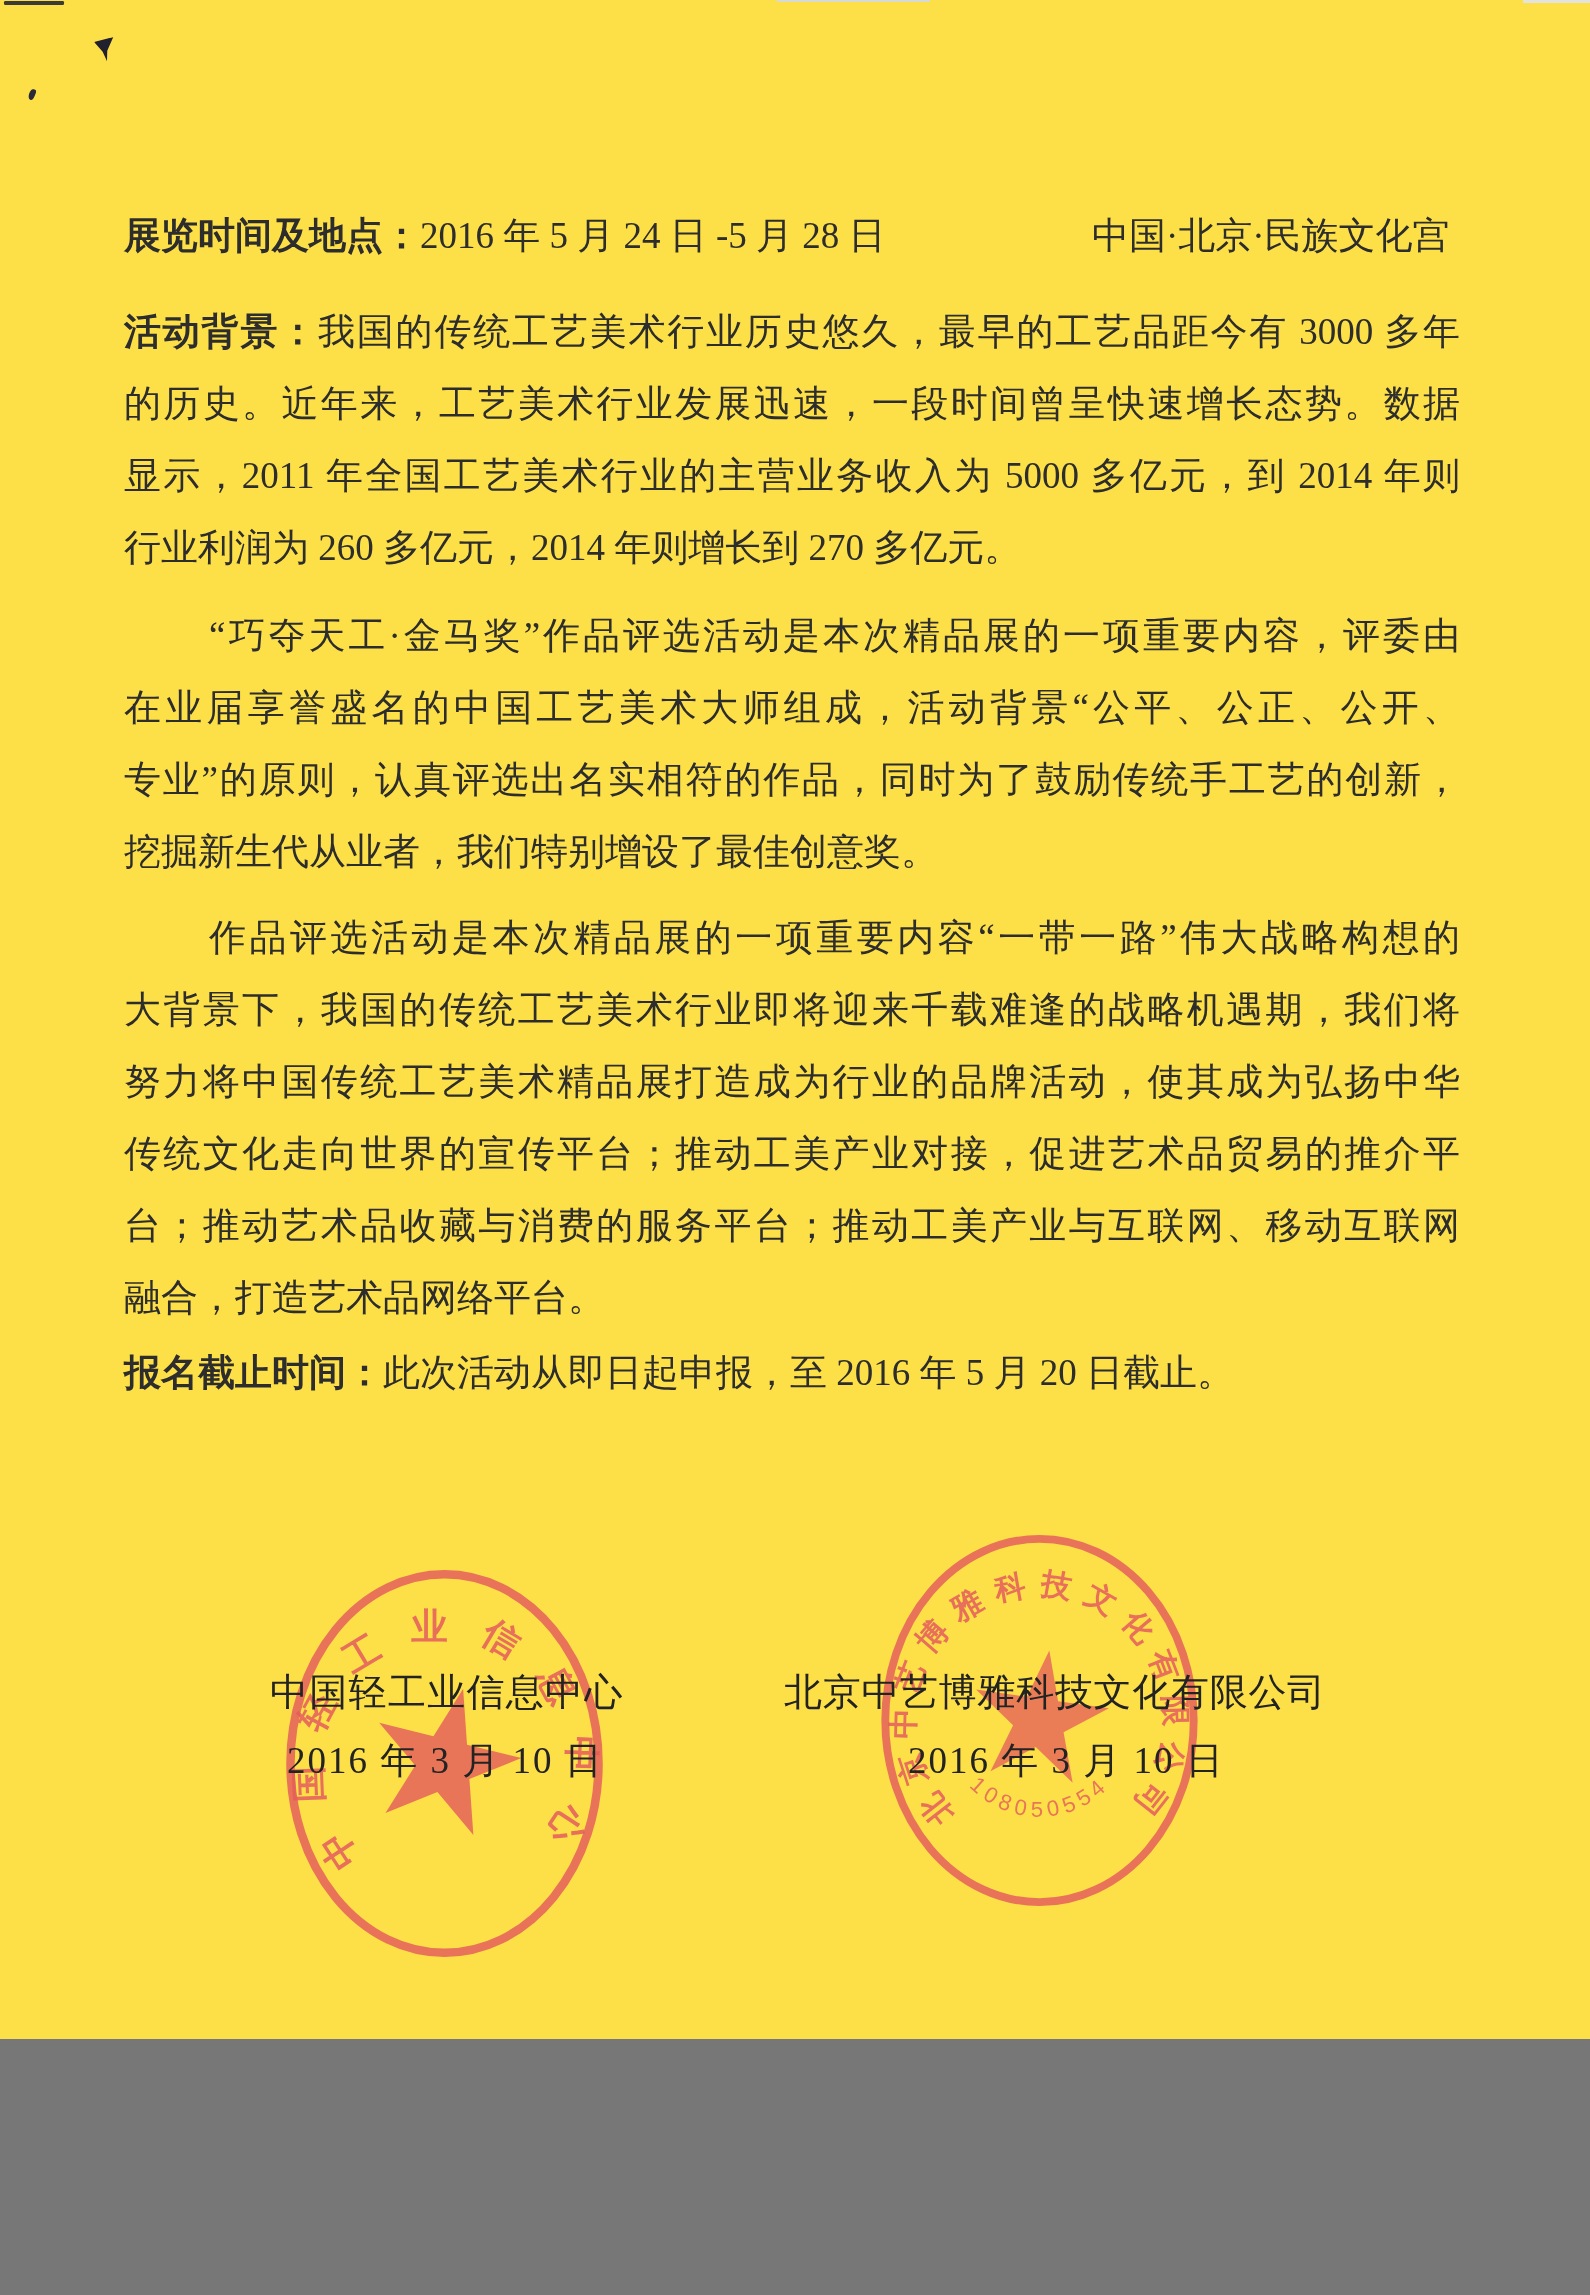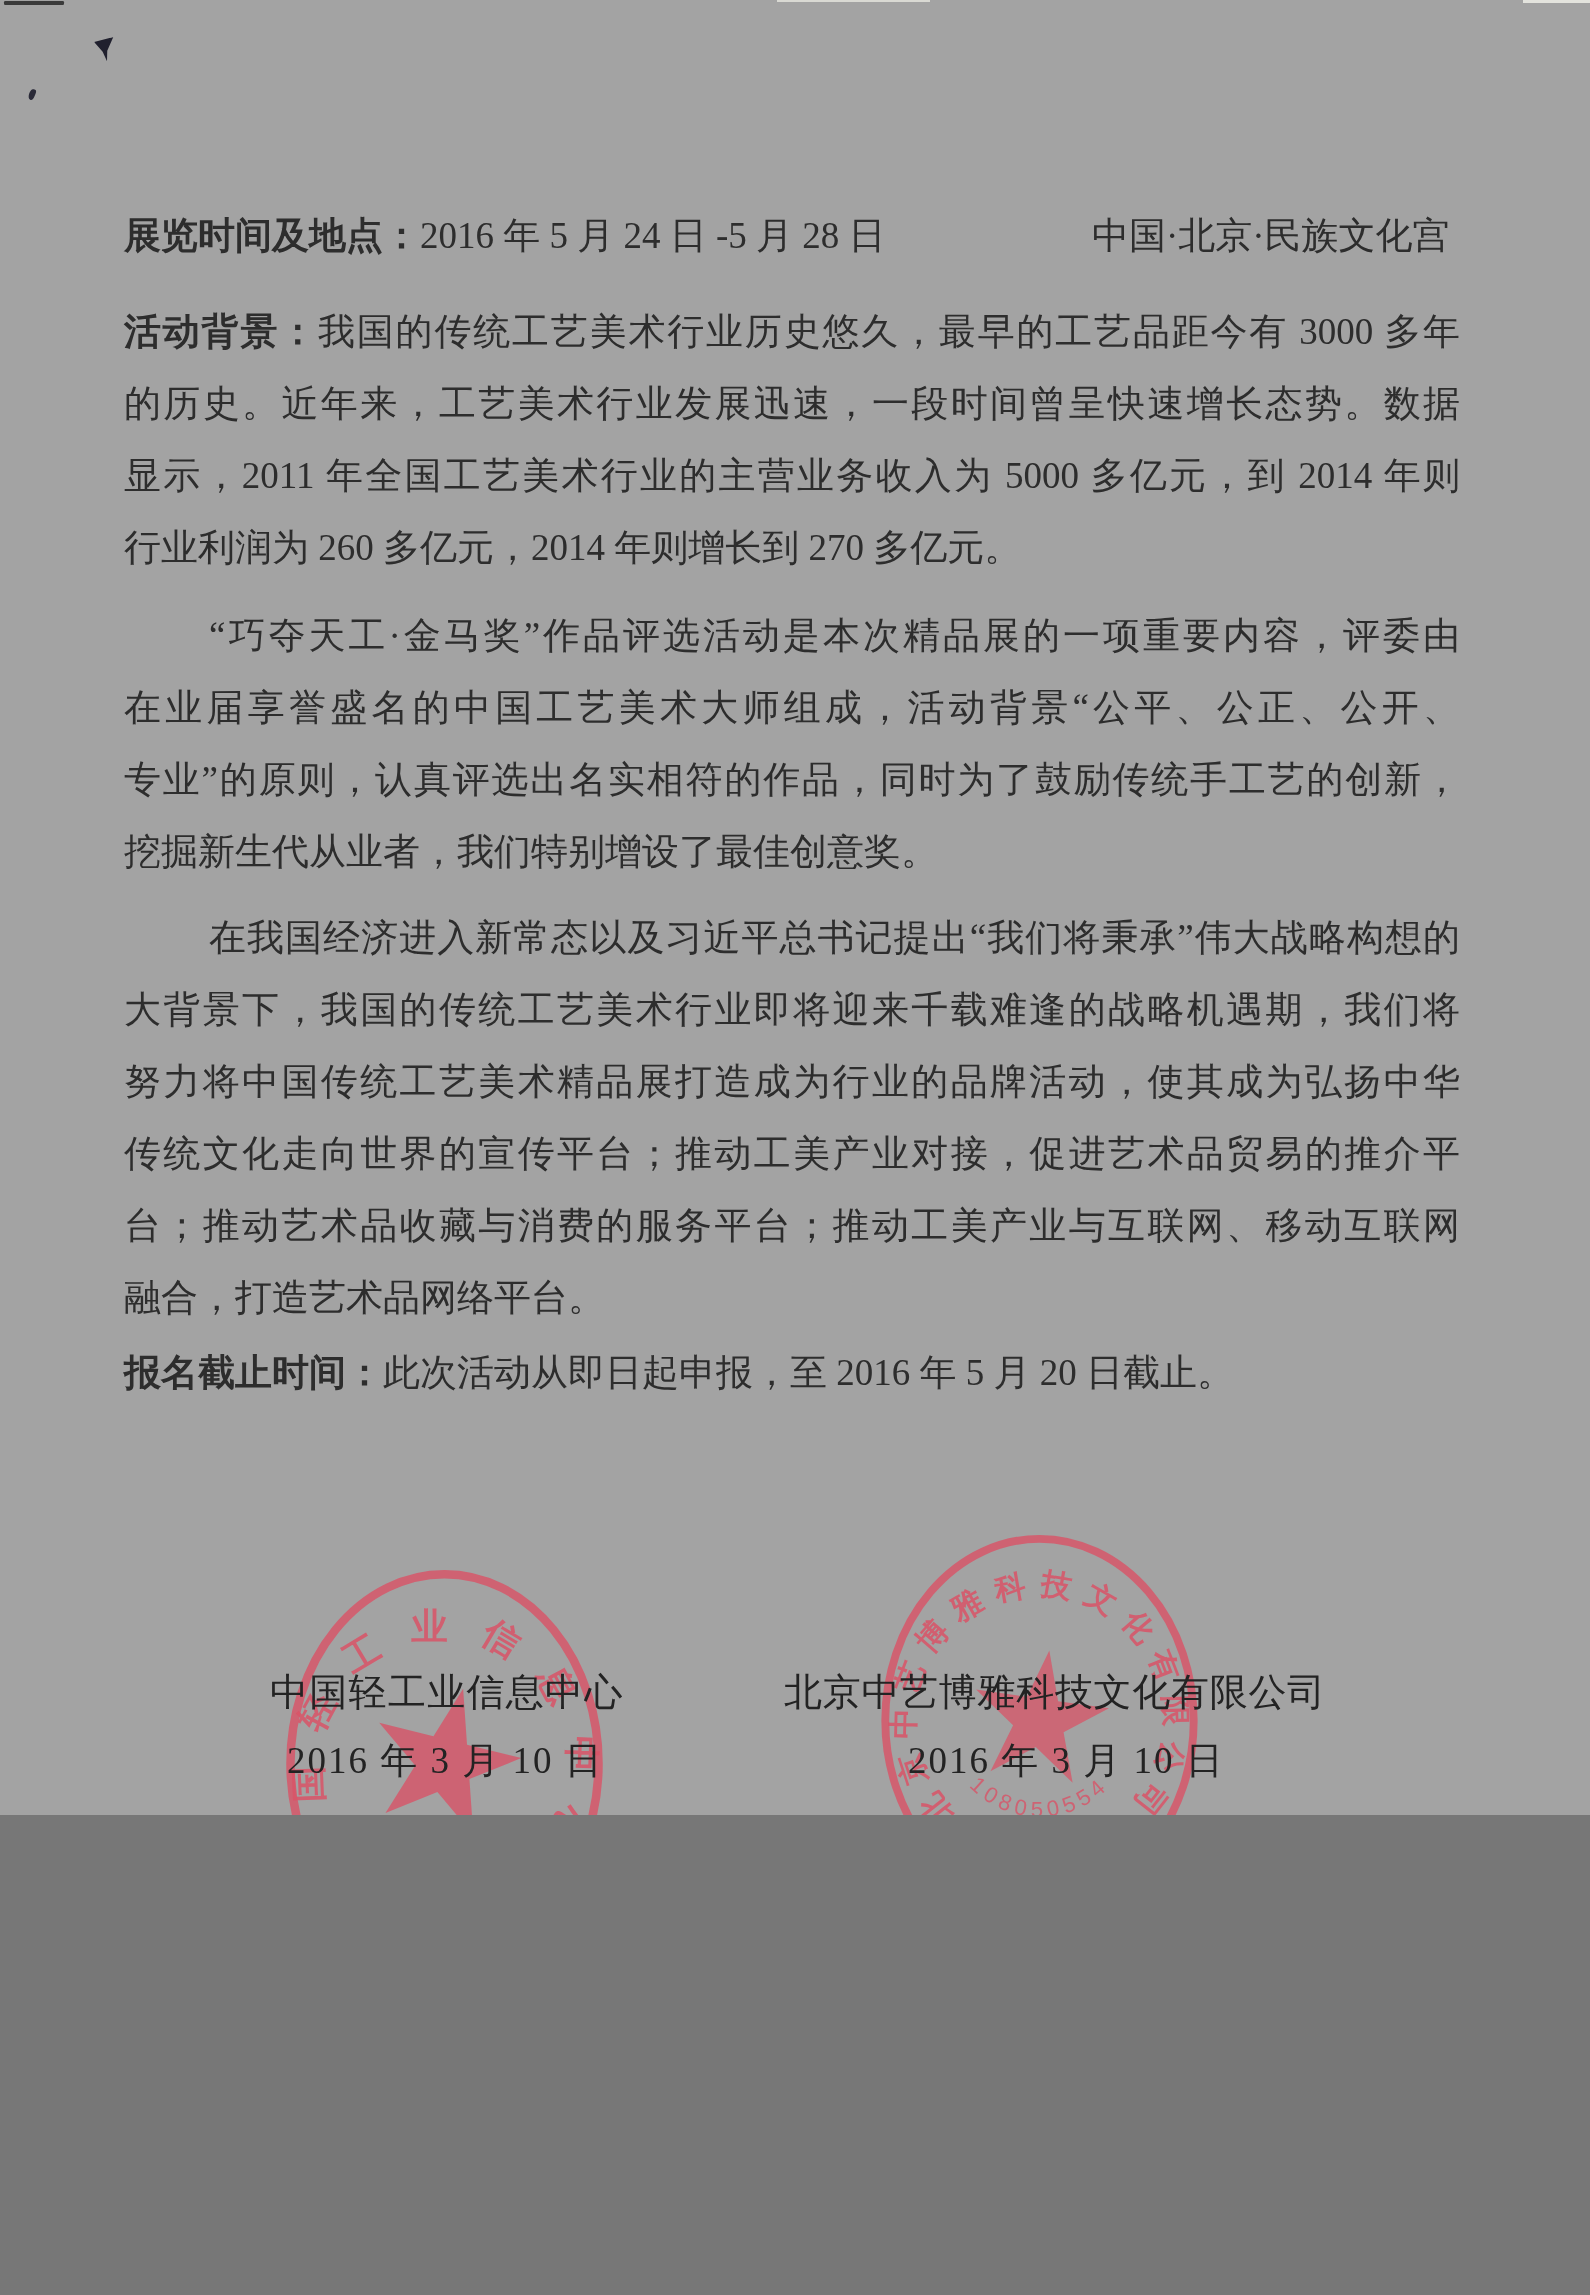--- a/index.html
+++ b/index.html
@@ -1,19 +1,19 @@
 <!DOCTYPE html>
 <html style="font-size:10.4px"><head>
 <meta charset="utf-8">
 <style>
   html,body{margin:0;padding:0;background:#777;}
   #page{
     position:relative;
-    width:1591px;height:1815px;
-    background:#a3a3a3;
+    width:1591px;height:2039px;
+    background:#fde047;
     overflow:hidden;
     font-family:"Liberation Serif","DejaVu Serif",serif;
     color:#2d2d2d;
   }
   
   .art{position:absolute;}
   #art-topline-left{left:3.9px;top:1.3px;width:60px;height:3.3px;background:#3a3a3a;border-radius:1.3px;}
   #art-topline-mid{left:777px;top:0;width:153px;height:2px;background:#d9d9d3;}
   #art-topline-right{left:1523px;top:0;width:68px;height:2.6px;background:#e3e3dd;}
   #art-mark-triangle{
@@ -77,21 +77,21 @@
     <div class="bl jl mt-a"><span class="lbl">活动背景：</span><span>我国的传统工艺美术行业历史悠久，最早的工艺品距今有 3000 多年</span></div>
     <div class="bl jl">的历史。近年来，工艺美术行业发展迅速，一段时间曾呈快速增长态势。数据</div>
     <div class="bl jl">显示，2011 年全国工艺美术行业的主营业务收入为 5000 多亿元，到 2014 年则</div>
     <div class="bl">行业利润为 260 多亿元，2014 年则增长到 270 多亿元。</div>
 
     <div class="bl jl indent mt-b">“巧夺天工·金马奖”作品评选活动是本次精品展的一项重要内容，评委由</div>
     <div class="bl jl">在业届享誉盛名的中国工艺美术大师组成，活动背景“公平、公正、公开、</div>
     <div class="bl jl">专业”的原则，认真评选出名实相符的作品，同时为了鼓励传统手工艺的创新，</div>
     <div class="bl">挖掘新生代从业者，我们特别增设了最佳创意奖。</div>
 
-    <div class="bl jl indent mt-c">在我国经济进入新常态以及习近平总书记提出“我们将秉承”伟大战略构想的</div>
+    <div class="bl jl indent mt-c">作品评选活动是本次精品展的一项重要内容“一带一路”伟大战略构想的</div>
     <div class="bl jl">大背景下，我国的传统工艺美术行业即将迎来千载难逢的战略机遇期，我们将</div>
     <div class="bl jl">努力将中国传统工艺美术精品展打造成为行业的品牌活动，使其成为弘扬中华</div>
     <div class="bl jl">传统文化走向世界的宣传平台；推动工美产业对接，促进艺术品贸易的推介平</div>
     <div class="bl jl">台；推动艺术品收藏与消费的服务平台；推动工美产业与互联网、移动互联网</div>
     <div class="bl">融合，打造艺术品网络平台。</div>
 
     <div class="bl mt-d"><span class="lbl">报名截止时间：</span><span>此次活动从即日起申报，至 2016 年 5 月 20 日截止。</span></div>
   </div>
 
   <svg class="stamp" id="stamp-left" width="327" height="389" viewBox="0 0 500 596">

